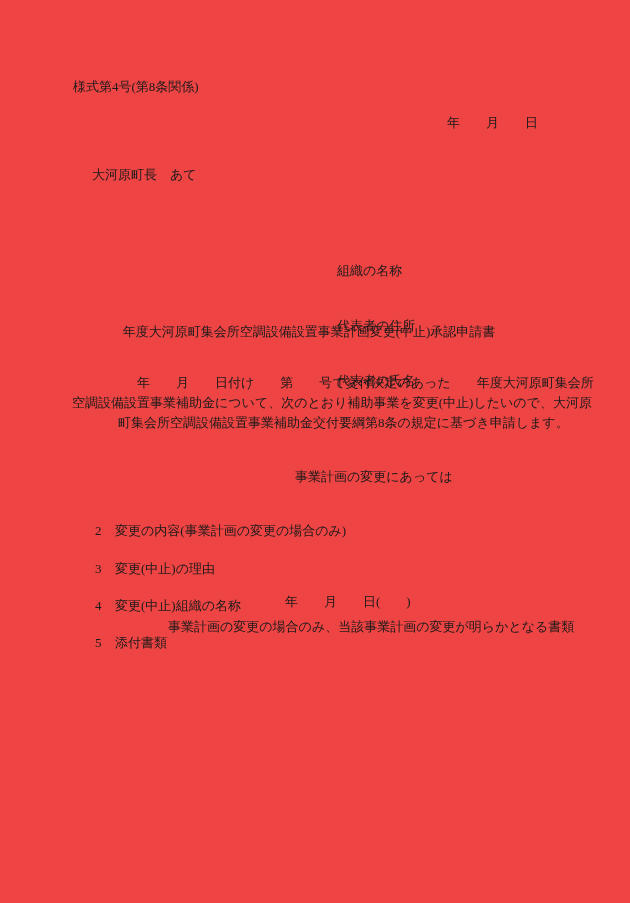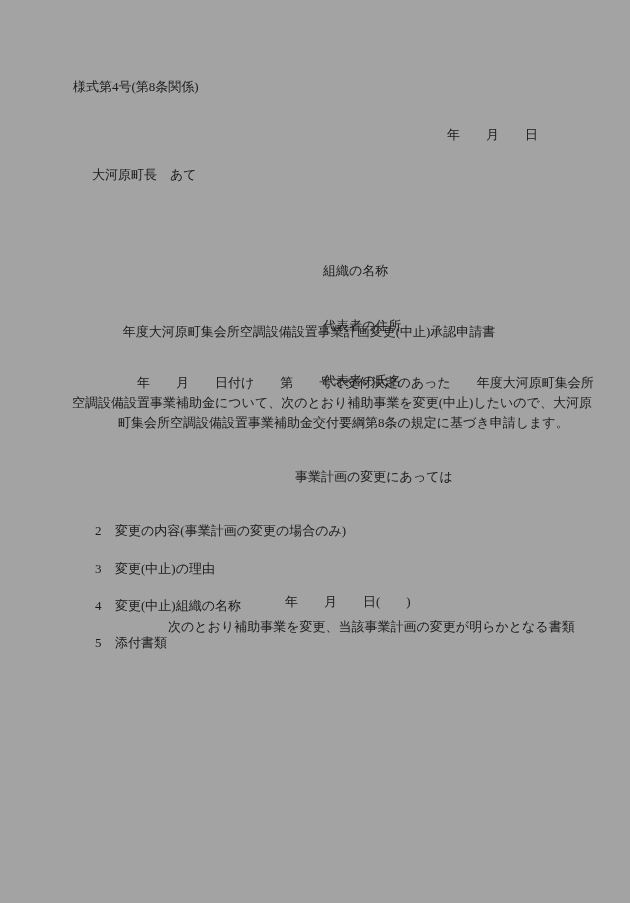--- a/index.html
+++ b/index.html
@@ -4,35 +4,35 @@
 <style>
   html, body {
     margin: 0;
     padding: 0;
     background: #ffffff;
   }
   .page {
     position: relative;
     width: 630px;
     height: 903px;
-    background: #a3a3a3;
+    background: #ef4444;
     font-family: "Liberation Serif", "DejaVu Serif", serif;
     font-size: 13px;
     color: #1a1a1a;
     overflow: hidden;
   }
   .abs {
     position: absolute;
     white-space: pre;
     line-height: 16px;
   }
   .form-number { left: 73px; top: 79px; }
-  .date-line   { left: 447px; top: 115px; margin-top: 12px; }
+  .date-line   { left: 447px; top: 115px; }
   .addressee   { left: 92px; top: 167px; }
-  .applicant   { left: 323px; top: 227px; }
+  .applicant   { left: 337px; top: 227px; }
   .applicant div { line-height: 23px; white-space: pre; }
   .doc-title   { left: 0; top: 324px; width: 618px; text-align: center; }
   .body-l1 { left: 72px; top: 375px; }
   .body-l2 { left: 72px; top: 395px; }
   .body-l3 { left: 72px; top: 415px; margin-left: 46px; }
   .item .num {
     display: inline-block;
     width: 20px;
     white-space: pre;
   }
@@ -79,15 +79,15 @@
   </div>
 
   <div class="abs item item-4">
     <span class="num">4</span><span>変更(中止)組織の名称</span>
   </div>
   <div class="abs item-4-value">年　　月　　日(　　)</div>
 
   <div class="abs item item-5">
     <span class="num">5</span><span>添付書類</span>
   </div>
-  <div class="abs item-5-value">次のとおり補助事業を変更、当該事業計画の変更が明らかとなる書類</div>
+  <div class="abs item-5-value">事業計画の変更の場合のみ、当該事業計画の変更が明らかとなる書類</div>
 
 </div>
 
 </body></html>

